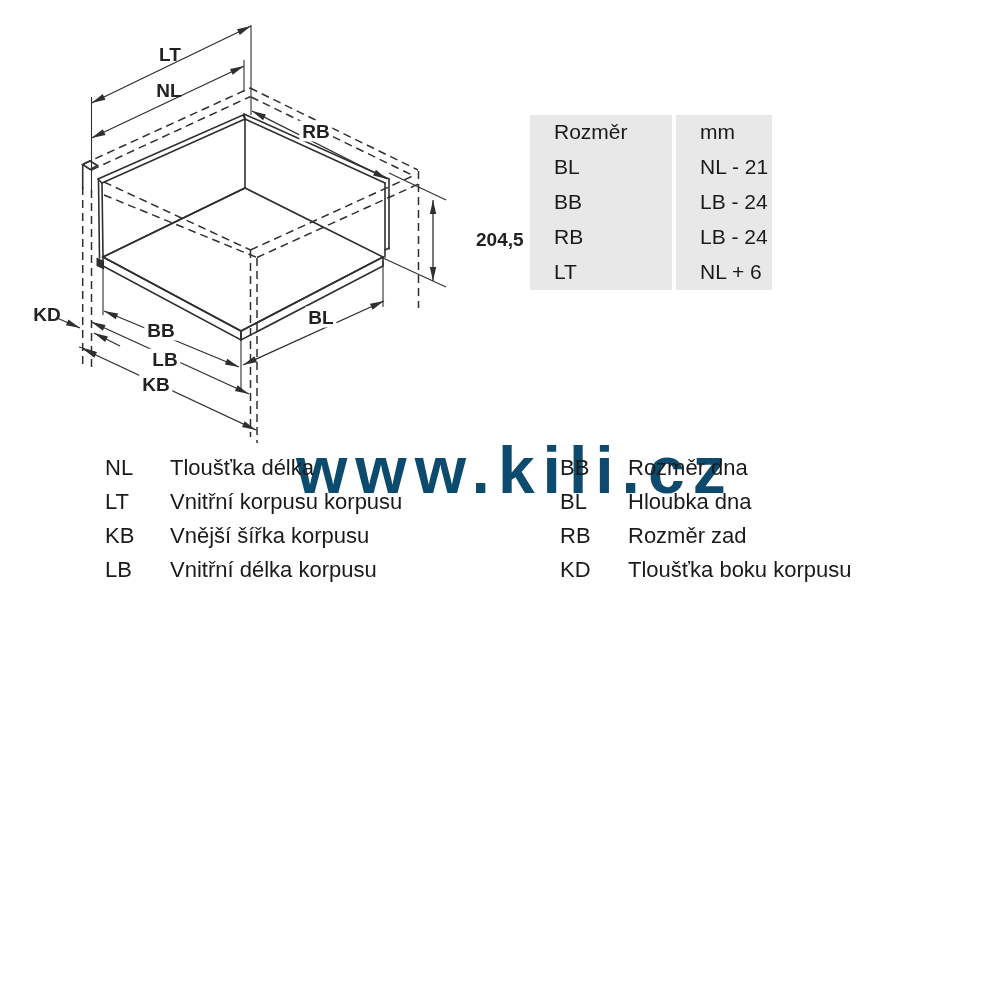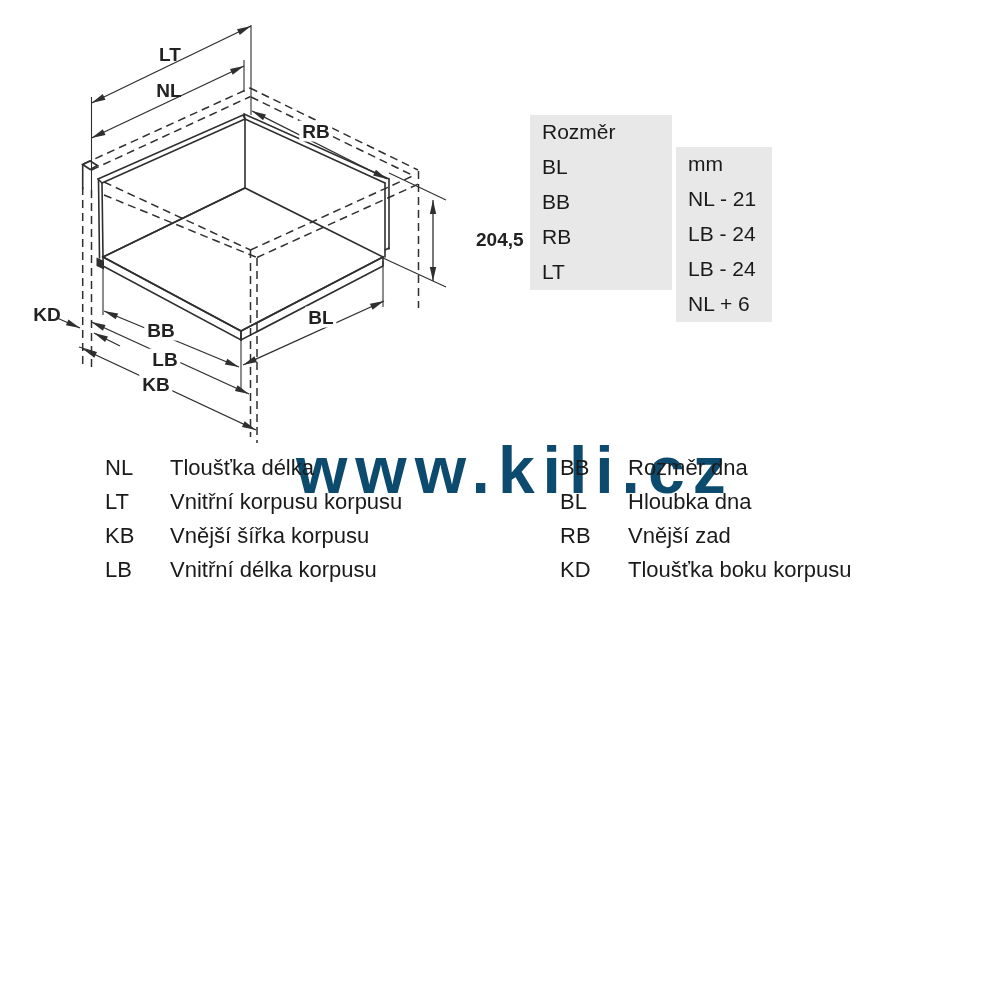--- a/index.html
+++ b/index.html
@@ -8,23 +8,23 @@
   
   #diagram{position:absolute;left:0;top:0;width:520px;height:460px;}
   #diagram svg{position:absolute;left:0;top:0;}
   .dlabel{position:absolute;font-size:19px;font-weight:600;color:#222;
           transform:translate(-50%,-50%);white-space:nowrap;line-height:1;}
   .dlabel.bg{background:#fff;padding:1px 3px;}
   .dlabel.leftanchor{transform:translate(0,-50%);margin-left:35px;}
   
   #dim-table{position:absolute;left:530px;top:115px;width:242px;font-size:21px;}
   .trow{display:flex;height:32px;margin-bottom:3px;}
-  .tcell{background:#e8e8e8;height:35px;line-height:33px;padding-left:12px;box-sizing:border-box;}
+  .tcell{background:#e8e8e8;height:35px;line-height:33px;padding-left:24px;box-sizing:border-box;}
   .tcell.c1{width:142px;margin-right:4px;}
-  .tcell.c2{flex:1;margin-top:32px;}
+  .tcell.c2{flex:1;}
   
   #watermark{position:absolute;left:296px;top:437px;font-size:66px;font-weight:bold;
              color:#0c4a6e;letter-spacing:8px;line-height:1;z-index:1;}
   
   .legend-col{position:absolute;z-index:2;}
   #legend-left{left:105px;top:453px;}
   #legend-right{left:560px;top:453px;}
   .lrow{position:relative;height:34px;font-size:22px;line-height:30px;white-space:nowrap;}
   .labbr{position:absolute;left:0;top:0;}
   #legend-left .ldesc{position:absolute;left:65px;top:0;}
@@ -177,21 +177,21 @@
     <div class="lrow">
       <span class="labbr">BB</span>
       <span class="ldesc">Rozměr dna</span>
     </div>
     <div class="lrow">
       <span class="labbr">BL</span>
       <span class="ldesc">Hloubka dna</span>
     </div>
     <div class="lrow">
       <span class="labbr">RB</span>
-      <span class="ldesc">Vnější zad</span>
+      <span class="ldesc">Rozměr zad</span>
     </div>
     <div class="lrow">
       <span class="labbr">KD</span>
       <span class="ldesc">Tloušťka boku korpusu</span>
     </div>
   </div>
 
 </div>
 
 </body></html>

